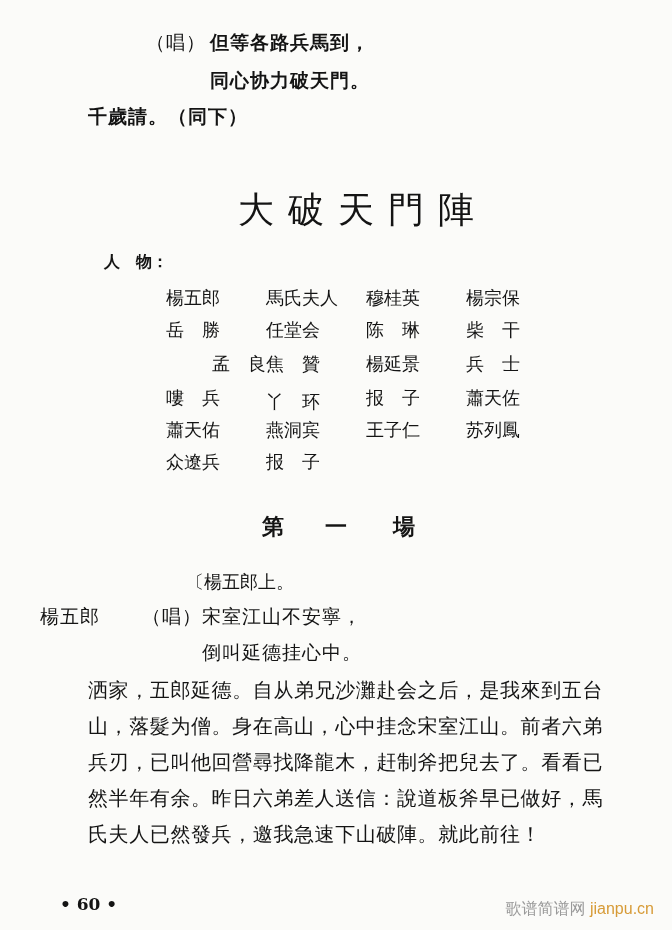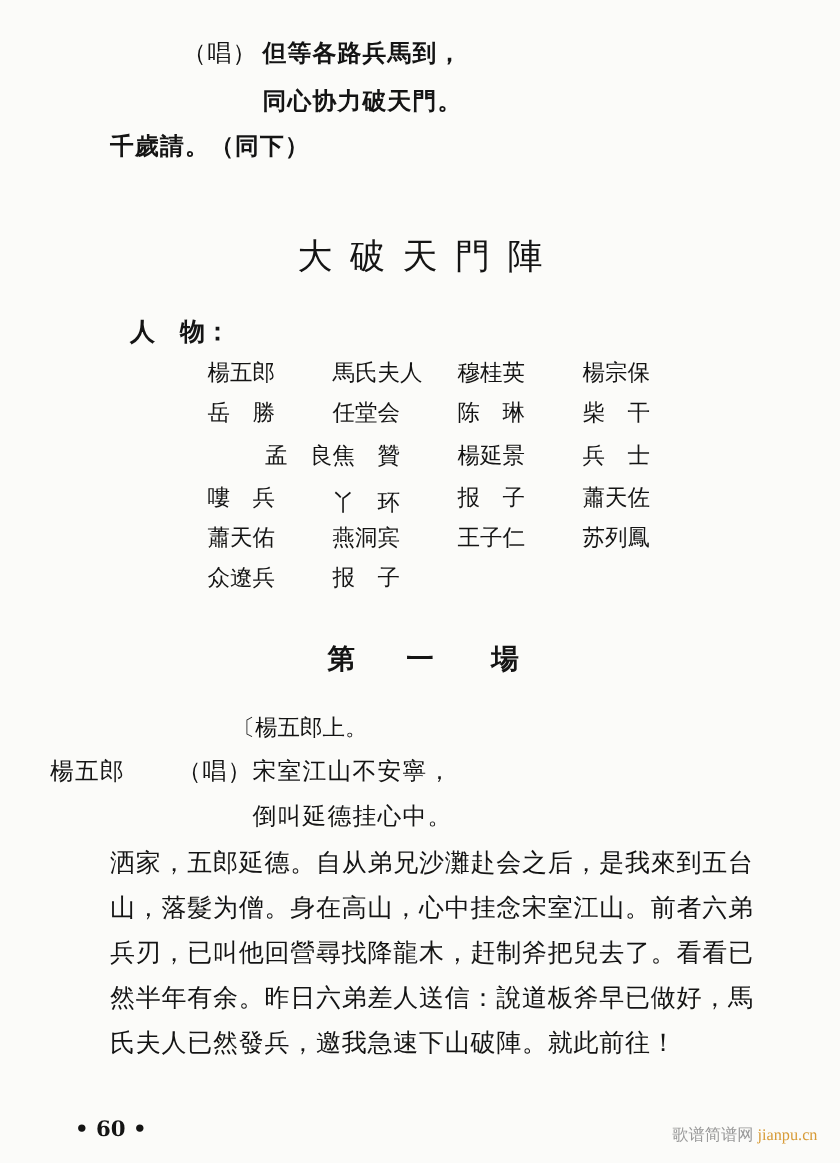--- a/index.html
+++ b/index.html
@@ -12,21 +12,21 @@
       height: 930px;
       position: relative;
       overflow: hidden;
       font-family: "DejaVu Serif", "Liberation Serif", serif;
       color: #141414;
     }
     .abs { position: absolute; white-space: nowrap; }
     .t20 { font-size: 19px; letter-spacing: 1px; }
     .bold { font-weight: bold; }
     .title {
-      font-size: 28px;
+      font-size: 36px;
       letter-spacing: 14px;
       font-family: Liberation Mono, monospace;
     }
     .scene-title {
       font-size: 22px;
       font-weight: bold;
       font-family: "DejaVu Sans", sans-serif;
     }
     .scene-title span { position: absolute; }
     .cast-cell {
@@ -47,37 +47,37 @@
       position: absolute;
       left: 60px;
       top: 894px;
       font-size: 17px;
       font-weight: bold;
     }
     .watermark {
       position: absolute;
       right: 18px;
       top: 899px;
-      font-size: 13px;
+      font-size: 16px;
       color: #9a9a9a;
-      font-family: Liberation Serif, serif;
+      font-family: Liberation Sans, sans-serif;
     }
     .watermark .url { color: #d79b37; }
   </style>
 </head>
 <body>
 
 <div class="abs t20" style="left:146px; top:30px;">（唱）</div>
 <div class="abs t20 bold" style="left:210px; top:30px;">但等各路兵馬到，</div>
 <div class="abs t20 bold" style="left:210px; top:68px;">同心协力破天門。</div>
 <div class="abs t20 bold" style="left:88px; top:104px;">千歲請。（同下）</div>
 
 <div class="abs title" style="left:238px; top:186px;">大破天門陣</div>
 
-<div class="abs bold" style="left:104px; top:252px; font-size:20px;">人　物：</div>
+<div class="abs bold" style="left:104px; top:252px; font-size:16px;">人　物：</div>
 
 <div>
 
   <div class="cast-cell" style="left:166px; top:286px;">楊五郎</div>
   <div class="cast-cell" style="left:266px; top:286px;">馬氏夫人</div>
   <div class="cast-cell" style="left:366px; top:286px;">穆桂英</div>
   <div class="cast-cell" style="left:466px; top:286px;">楊宗保</div>
 
   <div class="cast-cell" style="left:166px; top:318px;">岳　勝</div>
   <div class="cast-cell" style="left:266px; top:318px;">任堂会</div>

